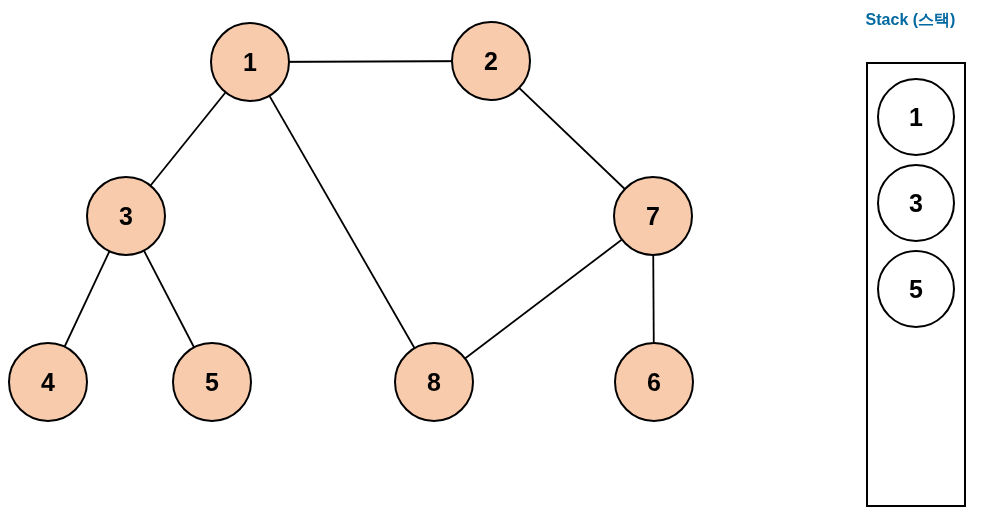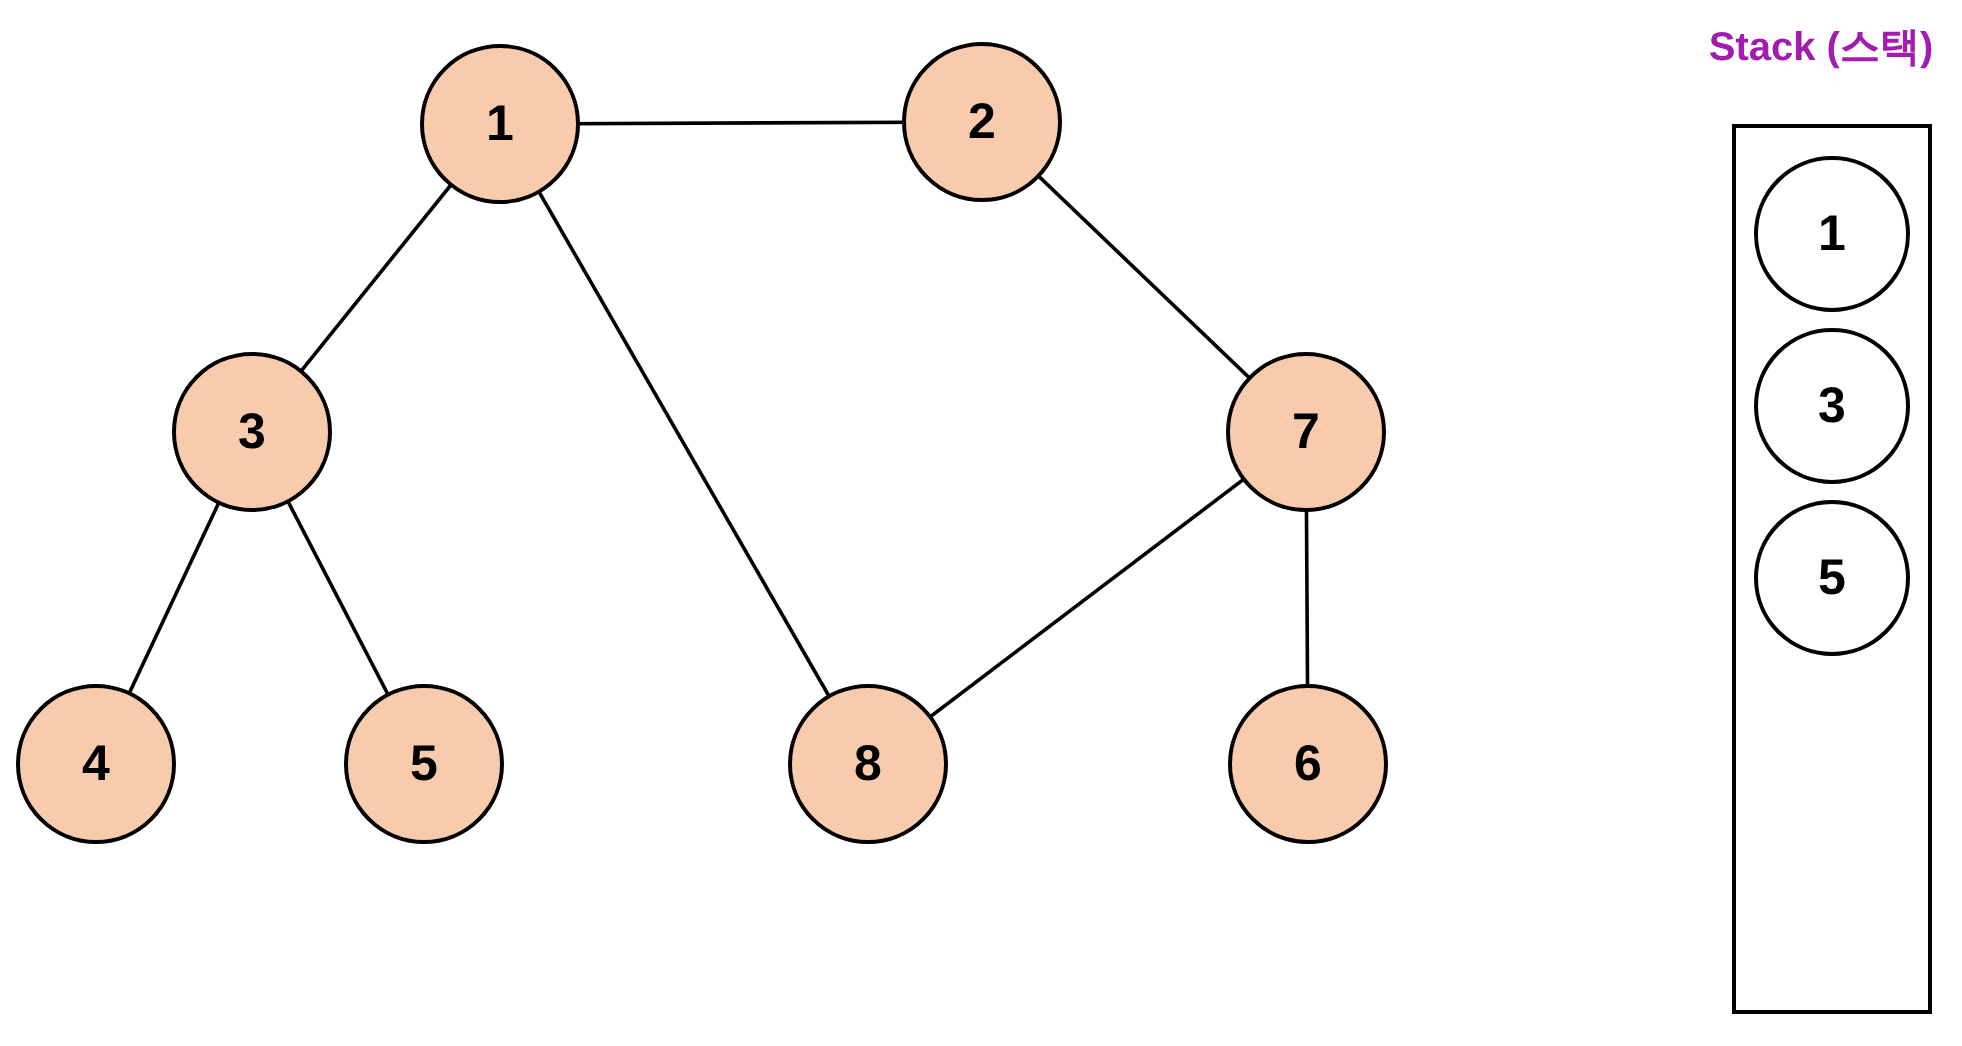--- a/index.html
+++ b/index.html
@@ -34,22 +34,22 @@
     width: 141px;
     height: 523px;
   }
   .stack-title {
     position: absolute;
     left: 0;
     top: 10px;
     width: 141px;
     text-align: center;
     font-weight: bold;
-    font-size: 20px;
-    color: #a21caf;
+    font-size: 16px;
+    color: #0369a1;
     white-space: nowrap;
   }
   .stack-box {
     position: absolute;
     left: 26px;
     top: 62px;
     width: 100px;
     height: 445px;
     border: 2px solid #000000;
     box-sizing: border-box;

